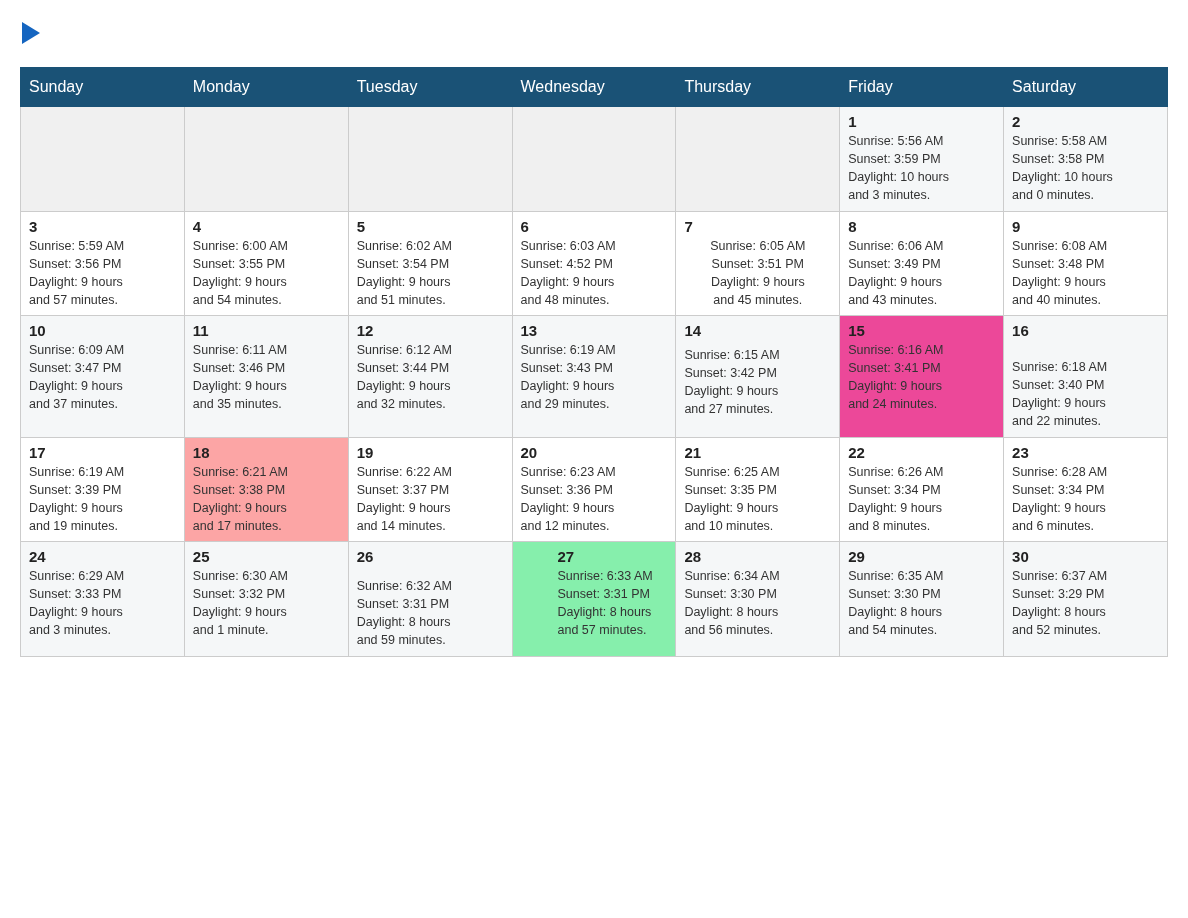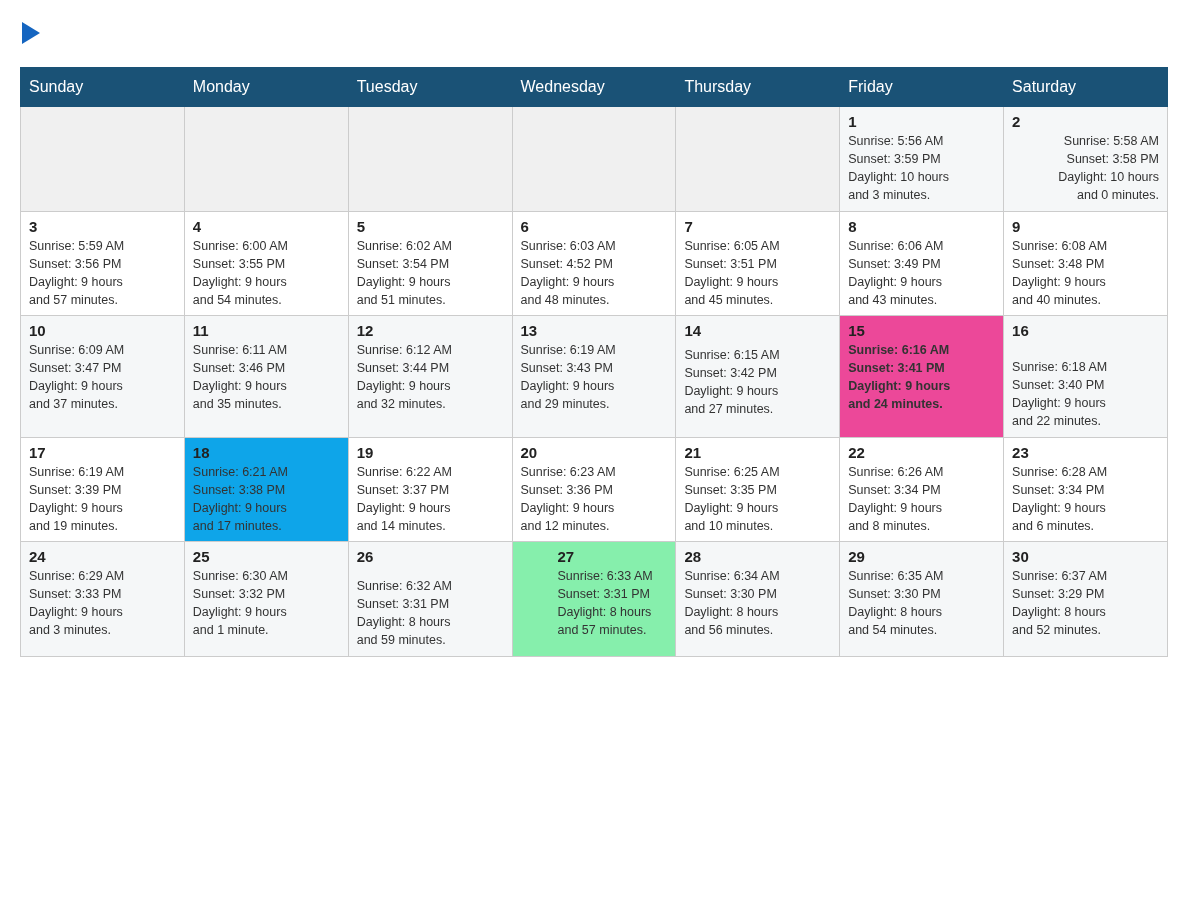--- a/index.html
+++ b/index.html
@@ -138,21 +138,21 @@
         <td class="empty-cell" style="background: rgb(240, 240, 240);"></td>
         <td style="background: rgb(245, 247, 248);">
           <span class="day-number">1</span>
           <div class="day-info" style="white-space: pre-line;">Sunrise: 5:56 AM
 Sunset: 3:59 PM
 Daylight: 10 hours
 and 3 minutes.</div>
         </td>
         <td style="background: rgb(245, 247, 248);">
           <span class="day-number">2</span>
-          <div class="day-info" style="white-space: pre-line; text-align: right;">Sunrise: 5:58 AM
+          <div class="day-info" style="white-space: pre-line;">Sunrise: 5:58 AM
 Sunset: 3:58 PM
 Daylight: 10 hours
 and 0 minutes.</div>
         </td>
       </tr>
       <tr>
         <td style="background: rgb(255, 255, 255);">
           <span class="day-number">3</span>
           <div class="day-info" style="white-space: pre-line;">Sunrise: 5:59 AM
 Sunset: 3:56 PM
@@ -175,21 +175,21 @@
         </td>
         <td style="background: rgb(255, 255, 255);">
           <span class="day-number">6</span>
           <div class="day-info" style="white-space: pre-line;">Sunrise: 6:03 AM
 Sunset: 4:52 PM
 Daylight: 9 hours
 and 48 minutes.</div>
         </td>
         <td style="background: rgb(255, 255, 255);">
           <span class="day-number">7</span>
-          <div class="day-info" style="white-space: pre-line;">Sunrise: 6:05 AM
+          <div class="day-info" style="white-space: pre-line; text-align: center;">Sunrise: 6:05 AM
 Sunset: 3:51 PM
 Daylight: 9 hours
 and 45 minutes.</div>
         </td>
         <td style="background: rgb(255, 255, 255);">
           <span class="day-number">8</span>
           <div class="day-info" style="white-space: pre-line;">Sunrise: 6:06 AM
 Sunset: 3:49 PM
 Daylight: 9 hours
 and 43 minutes.</div>
@@ -233,42 +233,42 @@
         </td>
         <td style="background: rgb(245, 247, 248);">
           <span class="day-number">14</span>
           <div class="day-info" style="white-space: pre-line; margin-top: 7px;">Sunrise: 6:15 AM
 Sunset: 3:42 PM
 Daylight: 9 hours
 and 27 minutes.</div>
         </td>
         <td style="background: #ec4899;">
           <span class="day-number">15</span>
-          <div class="day-info" style="white-space: pre-line; font-weight: bold;">Sunrise: 6:16 AM
+          <div class="day-info" style="white-space: pre-line;">Sunrise: 6:16 AM
 Sunset: 3:41 PM
 Daylight: 9 hours
 and 24 minutes.</div>
         </td>
         <td style="background: rgb(245, 247, 248);">
           <span class="day-number">16</span>
           <div class="day-info" style="white-space: pre-line; margin-top: 19px;">Sunrise: 6:18 AM
 Sunset: 3:40 PM
 Daylight: 9 hours
 and 22 minutes.</div>
         </td>
       </tr>
       <tr>
         <td style="background: rgb(255, 255, 255);">
           <span class="day-number">17</span>
           <div class="day-info" style="white-space: pre-line;">Sunrise: 6:19 AM
 Sunset: 3:39 PM
 Daylight: 9 hours
 and 19 minutes.</div>
         </td>
-        <td style="background: #0ea5e9; margin-left: 23px;">
+        <td style="background: #fca5a5; margin-left: 23px;">
           <span class="day-number">18</span>
           <div class="day-info" style="white-space: pre-line;">Sunrise: 6:21 AM
 Sunset: 3:38 PM
 Daylight: 9 hours
 and 17 minutes.</div>
         </td>
         <td style="background: rgb(255, 255, 255);">
           <span class="day-number">19</span>
           <div class="day-info" style="white-space: pre-line;">Sunrise: 6:22 AM
 Sunset: 3:37 PM

